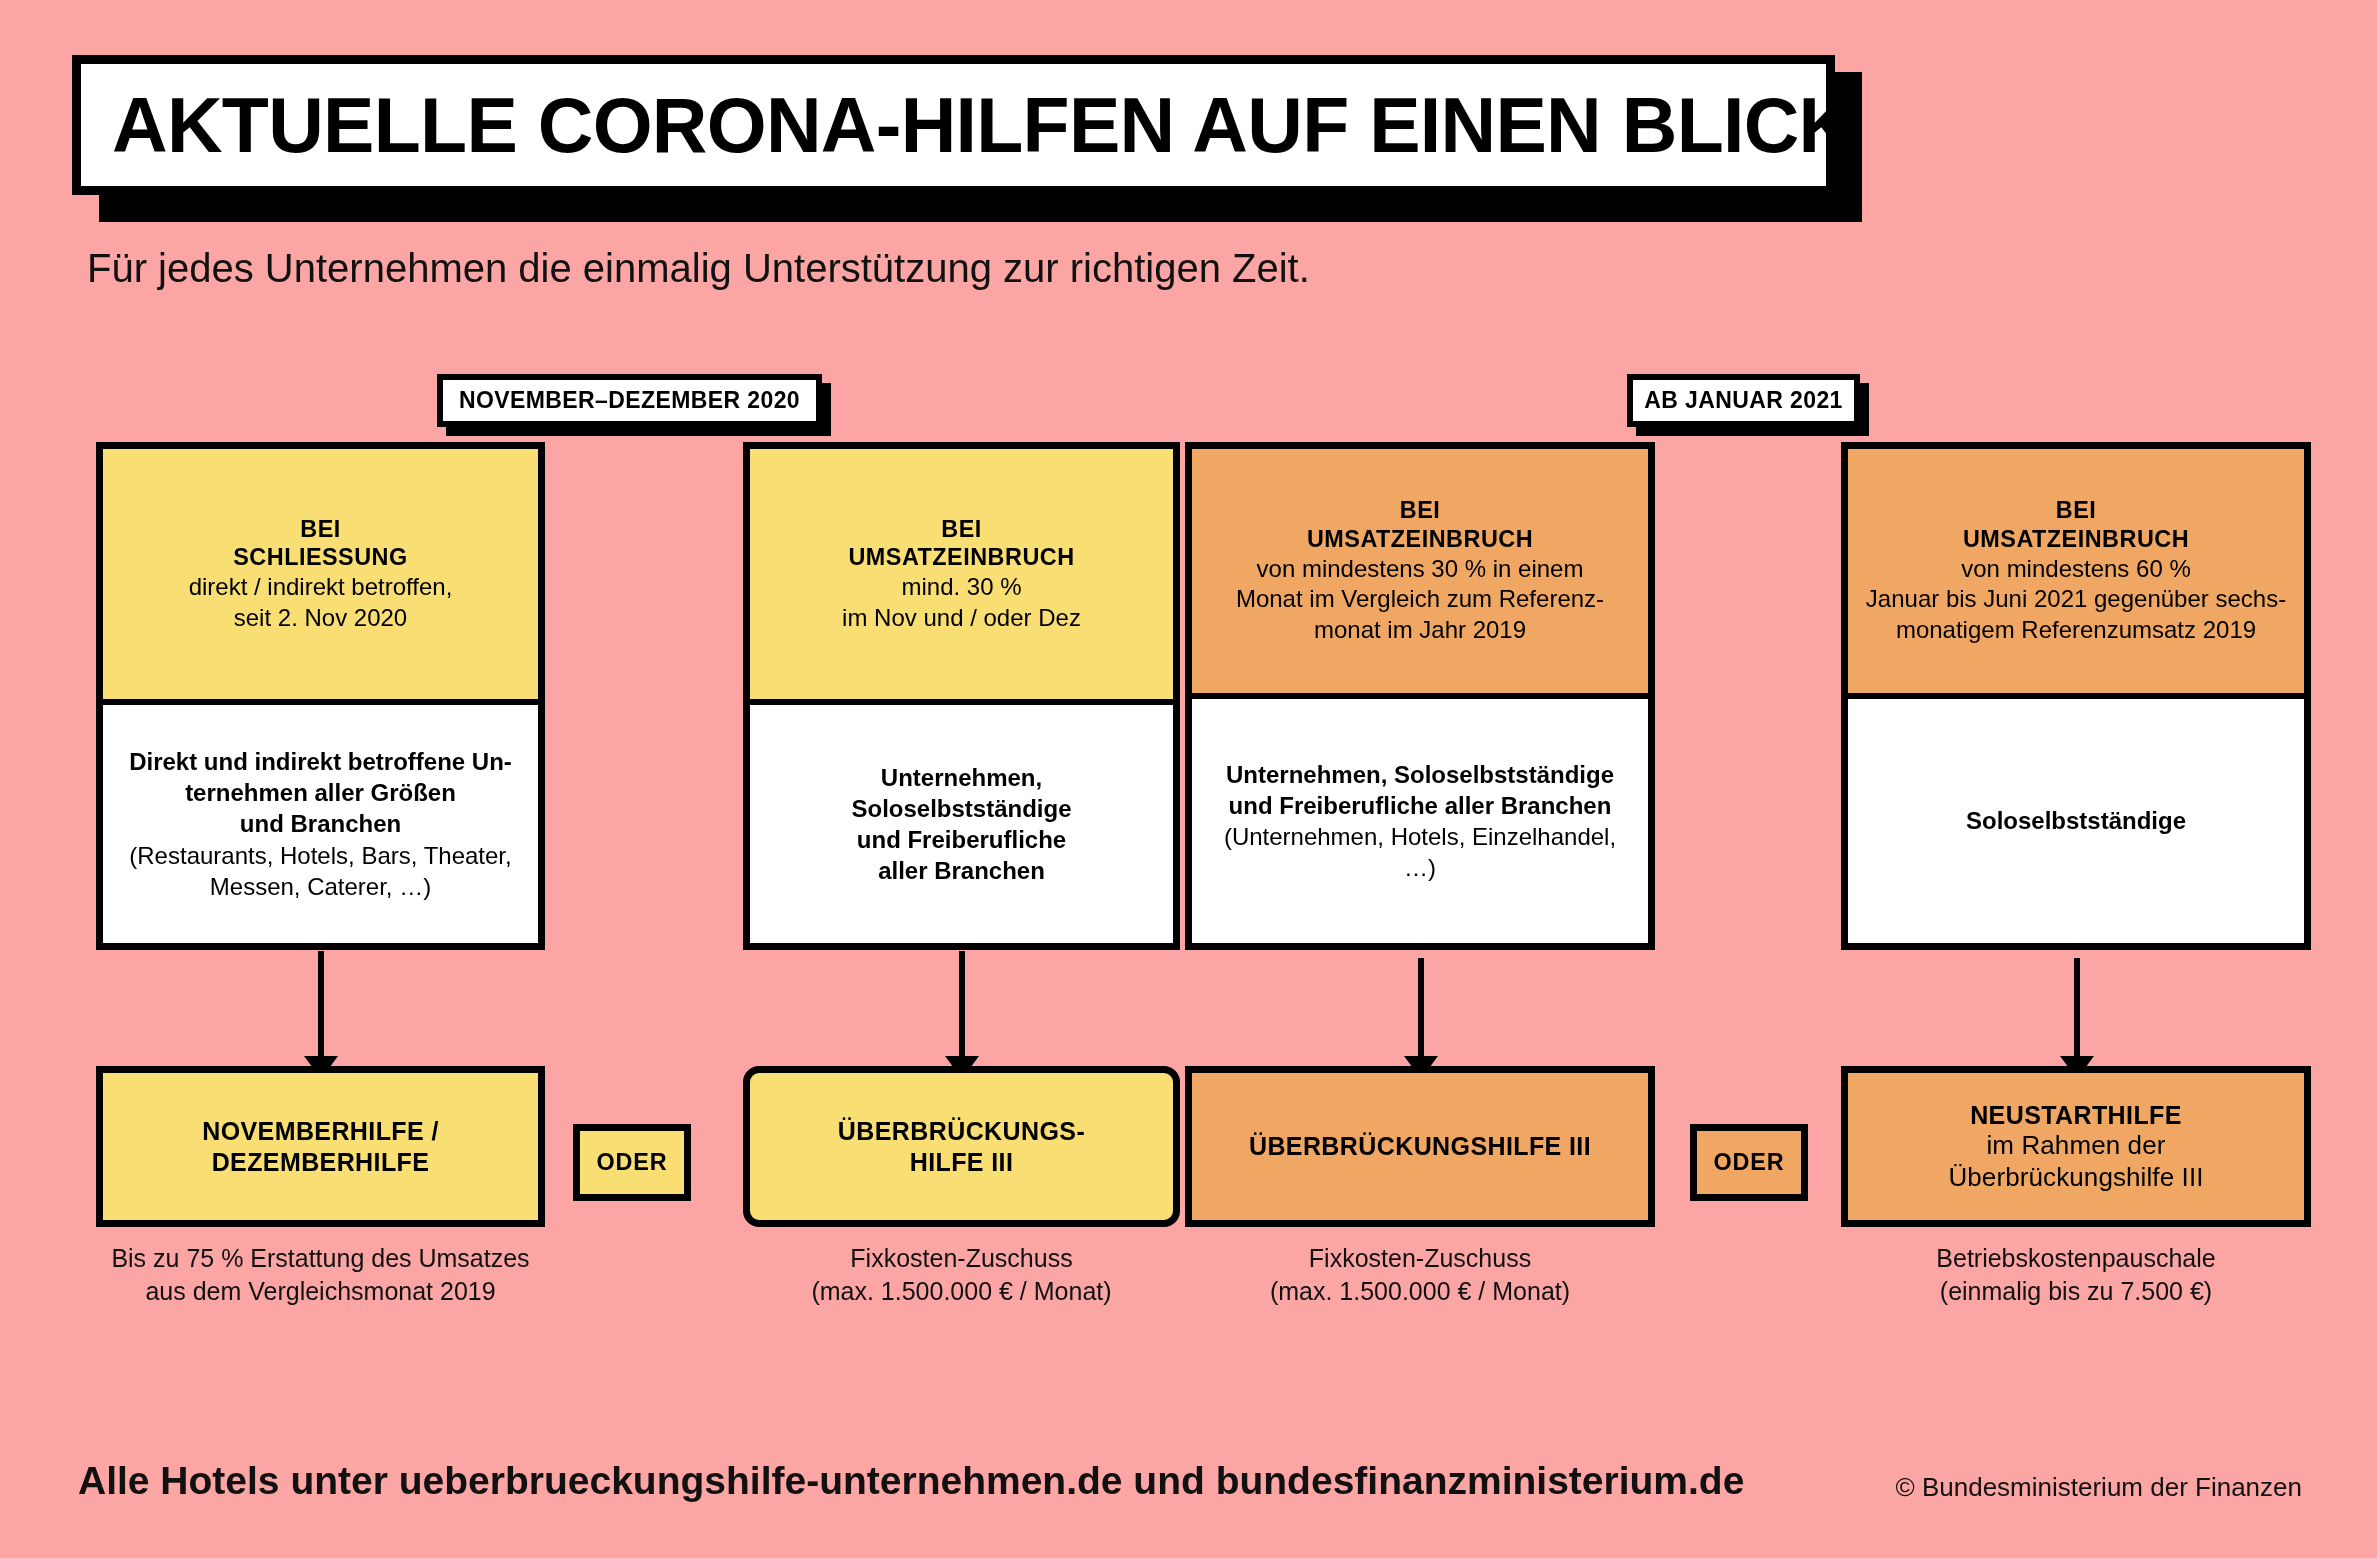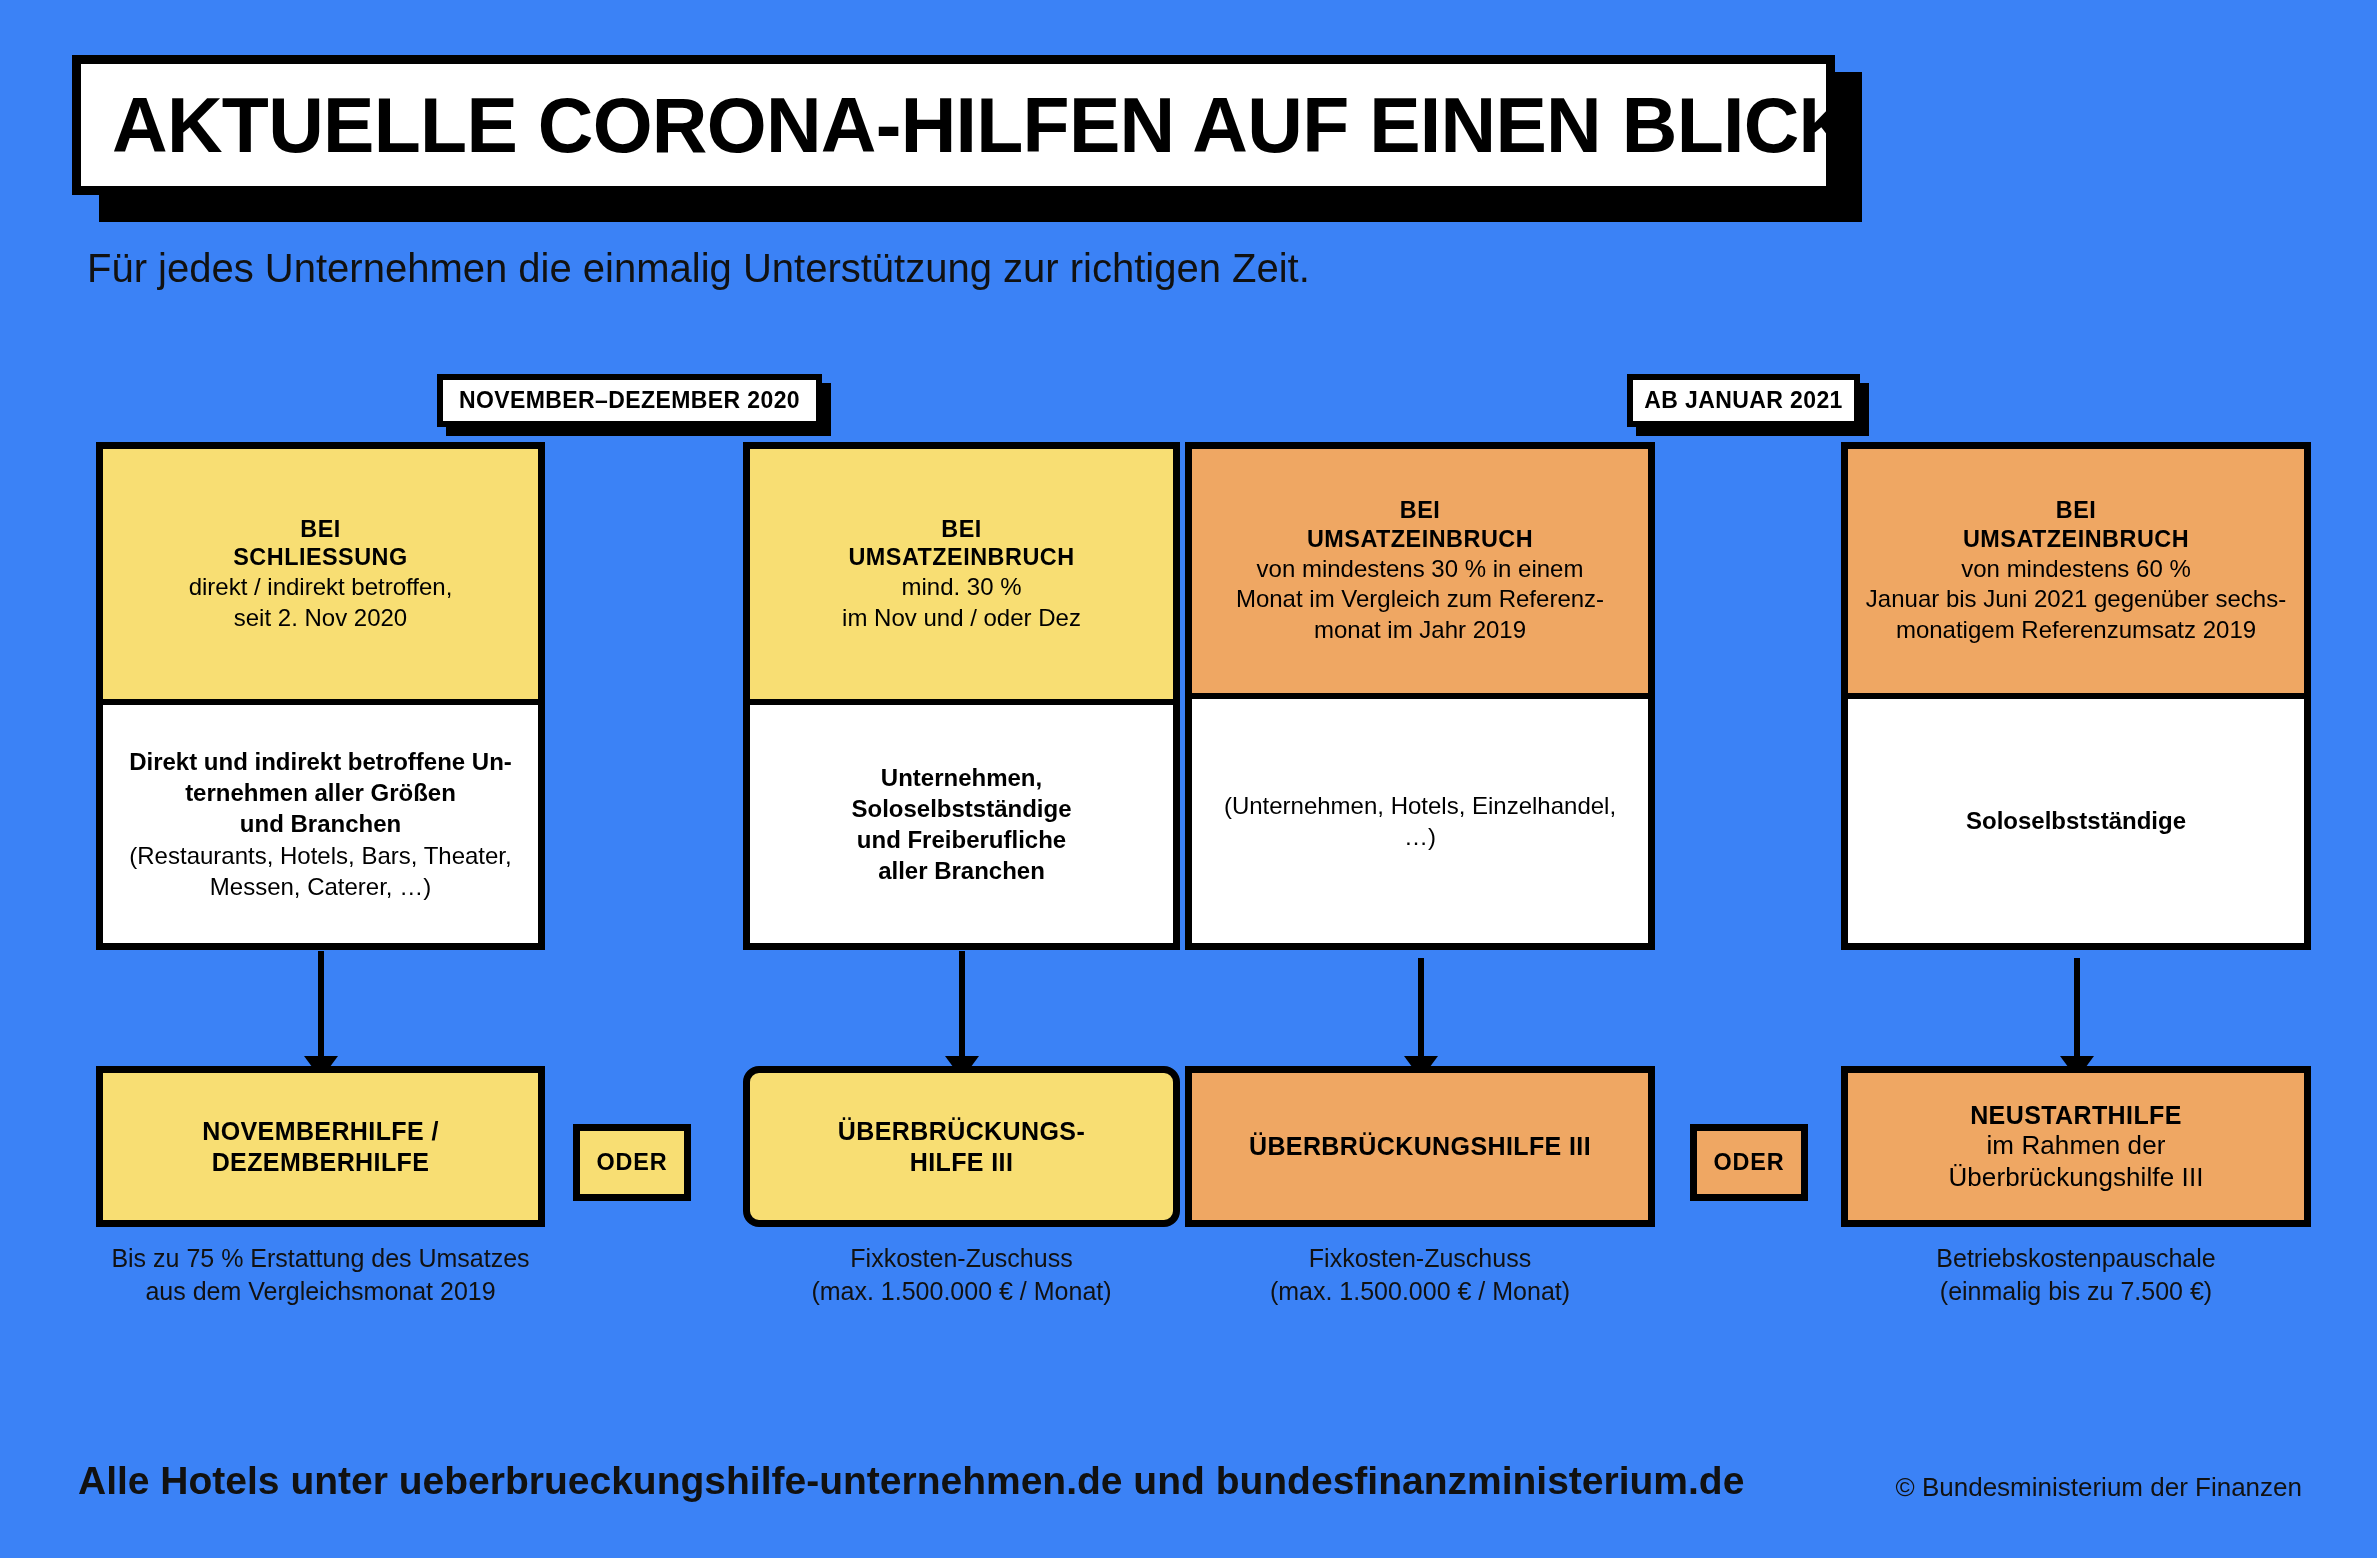--- a/index.html
+++ b/index.html
@@ -7,21 +7,21 @@
     width: 2377px;
     height: 1559px;
     background: #9dc9ec;
     font-family: "Liberation Sans", sans-serif;
     overflow: hidden;
   }
   .page {
     position: relative;
     width: 2377px;
     height: 1559px;
-    background: #3b82f6;
+    background: #fca5a5;
   }
 
   
   .title-shadow {
     position: absolute;
     left: 99px;
     top: 72px;
     width: 1763px;
     height: 150px;
     background: #000000;
@@ -313,20 +313,21 @@
   <div class="col" id="col3">
     <div class="crit-top orange">
       <div class="crit-inner">
         <span class="crit-head">BEI</span>
         <span class="crit-head">UMSATZEINBRUCH</span>
         <span class="crit-sub nl">von mindestens 30 % in einem<br>Monat im Vergleich zum Referenz-<br>monat im Jahr 2019</span>
       </div>
     </div>
     <div class="crit-bot">
       <div class="crit-inner">
+        <span class="who-bold nl">Unternehmen, Soloselbstständige<br>und Freiberufliche aller Branchen</span>
         <span class="who-reg nl">(Unternehmen, Hotels, Einzelhandel, …)</span>
       </div>
     </div>
   </div>
 
   <div class="col" id="col4">
     <div class="crit-top orange">
       <div class="crit-inner">
         <span class="crit-head">BEI</span>
         <span class="crit-head">UMSATZEINBRUCH</span>

